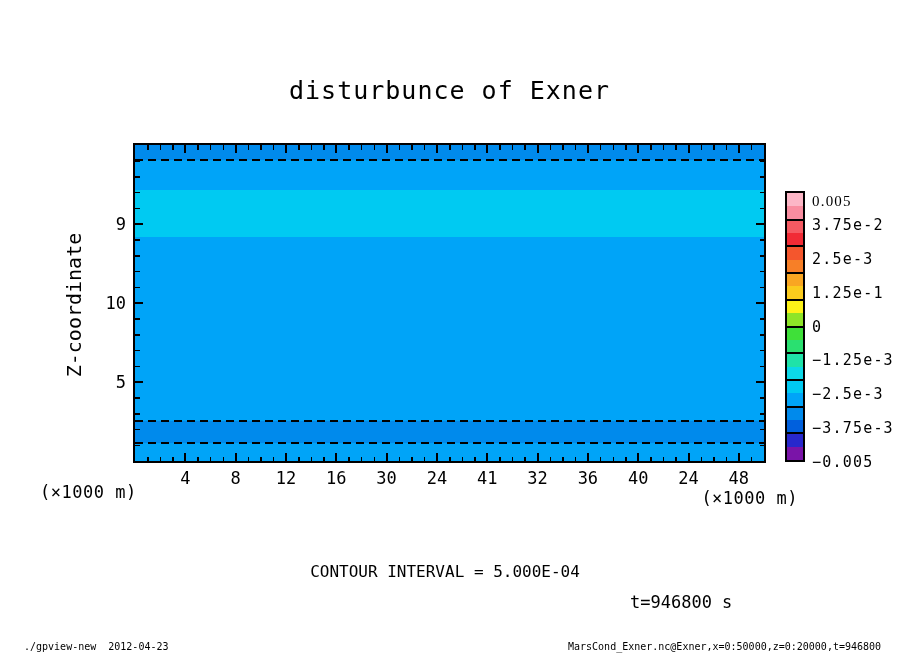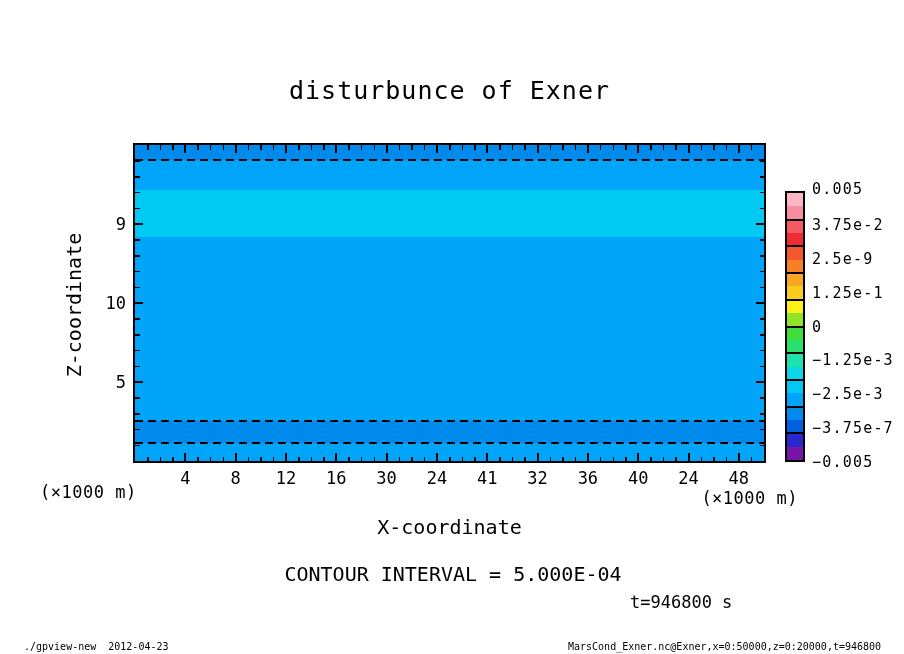--- a/index.html
+++ b/index.html
@@ -18,21 +18,21 @@
   .dashed-line{position:absolute;left:0;width:100%;height:2px;
     background:repeating-linear-gradient(90deg,#000 0 8px,transparent 8px 13px);}
   .tick{position:absolute;background:#000;}
   .xtick-label{position:absolute;width:40px;text-align:center;font-size:17px;top:468px;}
   .ytick-label{position:absolute;width:56px;text-align:right;font-size:17px;left:70px;}
   .unit-left{left:40px;top:482px;font-size:17px;letter-spacing:0.5px;white-space:pre;}
   .unit-right{left:653px;top:488px;width:145px;text-align:right;font-size:17px;letter-spacing:0.5px;white-space:pre;}
   .ylabel{left:-26px;top:293px;width:200px;height:24px;text-align:center;font-size:20px;
     transform:rotate(-90deg);transform-origin:center;white-space:pre;}
   .xlabel{left:133px;top:515px;width:633px;text-align:center;font-size:20px;white-space:pre;}
-  .contour-text{left:0;top:562px;width:890px;text-align:center;font-size:20px;white-space:pre;margin-left:8px;}
+  .contour-text{left:0;top:562px;width:890px;text-align:center;font-size:16px;white-space:pre;}
   .time-text{left:630px;top:592px;font-size:17px;white-space:pre;}
   .colorbar{left:785px;top:191px;width:20px;height:271px;border:2px solid #000;box-sizing:border-box;}
   .cbar-seg{position:absolute;left:0;width:100%;}
   .cbar-divider{position:absolute;left:0;width:100%;height:2px;background:#000;}
   .cbar-label{position:absolute;left:812px;font-size:15px;letter-spacing:1.2px;transform:translateY(-50%);white-space:pre;}
   .footer{top:641px;font-size:10px;letter-spacing:0px;white-space:pre;}
   .footer-left{left:24px;}
   .footer-right{left:568px;width:313px;text-align:right;}
 </style>
 </head>
@@ -209,21 +209,20 @@
     </div>
   <div id="y-tick-labels">
       <div class="ytick-label" style="top: 372px;">5</div>
       <div class="ytick-label" style="top: 293px;">10</div>
       <div class="ytick-label" style="top: 214px;">9</div>
     </div>
 
   <div class="abs unit-left">(×1000 m)</div>
   <div class="abs unit-right">(×1000 m)</div>
 
-  <div class="abs xlabel">X-coordinate</div>
   <div class="abs contour-text">CONTOUR INTERVAL = 5.000E-04</div>
   <div class="abs time-text">t=946800 s</div>
 
   <div class="abs colorbar" id="colorbar">
       <div class="cbar-seg" style="top: 0px; height: 13.85px; background: rgb(252, 182, 198);"></div>
       <div class="cbar-seg" style="top: 13.35px; height: 13.85px; background: rgb(249, 141, 160);"></div>
       <div class="cbar-seg" style="top: 26.7px; height: 13.85px; background: rgb(245, 90, 98);"></div>
       <div class="cbar-seg" style="top: 40.05px; height: 13.85px; background: rgb(241, 43, 53);"></div>
       <div class="cbar-seg" style="top: 53.4px; height: 13.85px; background: rgb(244, 86, 45);"></div>
       <div class="cbar-seg" style="top: 66.75px; height: 13.85px; background: rgb(247, 127, 39);"></div>
@@ -245,26 +244,26 @@
       <div class="cbar-divider" style="top: 52.4px;"></div>
       <div class="cbar-divider" style="top: 79.1px;"></div>
       <div class="cbar-divider" style="top: 105.8px;"></div>
       <div class="cbar-divider" style="top: 132.5px;"></div>
       <div class="cbar-divider" style="top: 159.2px;"></div>
       <div class="cbar-divider" style="top: 185.9px;"></div>
       <div class="cbar-divider" style="top: 212.6px;"></div>
       <div class="cbar-divider" style="top: 239.3px;"></div>
     </div>
   <div id="colorbar-labels">
-      <div class="cbar-label" style="top: 189px;">0.005</div>
+      <div class="cbar-label" style="top: 201px; font-family: Liberation Serif, serif;">0.005</div>
       <div class="cbar-label" style="top: 224.875px;">3.75e-2</div>
-      <div class="cbar-label" style="top: 258.75px;">2.5e-9</div>
+      <div class="cbar-label" style="top: 258.75px;">2.5e-3</div>
       <div class="cbar-label" style="top: 292.625px;">1.25e-1</div>
       <div class="cbar-label" style="top: 326.5px;">0</div>
       <div class="cbar-label" style="top: 360.375px;">−1.25e-3</div>
       <div class="cbar-label" style="top: 394.25px;">−2.5e-3</div>
-      <div class="cbar-label" style="top: 428.125px;">−3.75e-7</div>
+      <div class="cbar-label" style="top: 428.125px;">−3.75e-3</div>
       <div class="cbar-label" style="top: 462px;">−0.005</div>
     </div>
 
   <div class="abs footer footer-left">./gpview-new  2012-04-23</div>
   <div class="abs footer footer-right">MarsCond_Exner.nc@Exner,x=0:50000,z=0:20000,t=946800</div>
 </div>
 
 </body></html>

